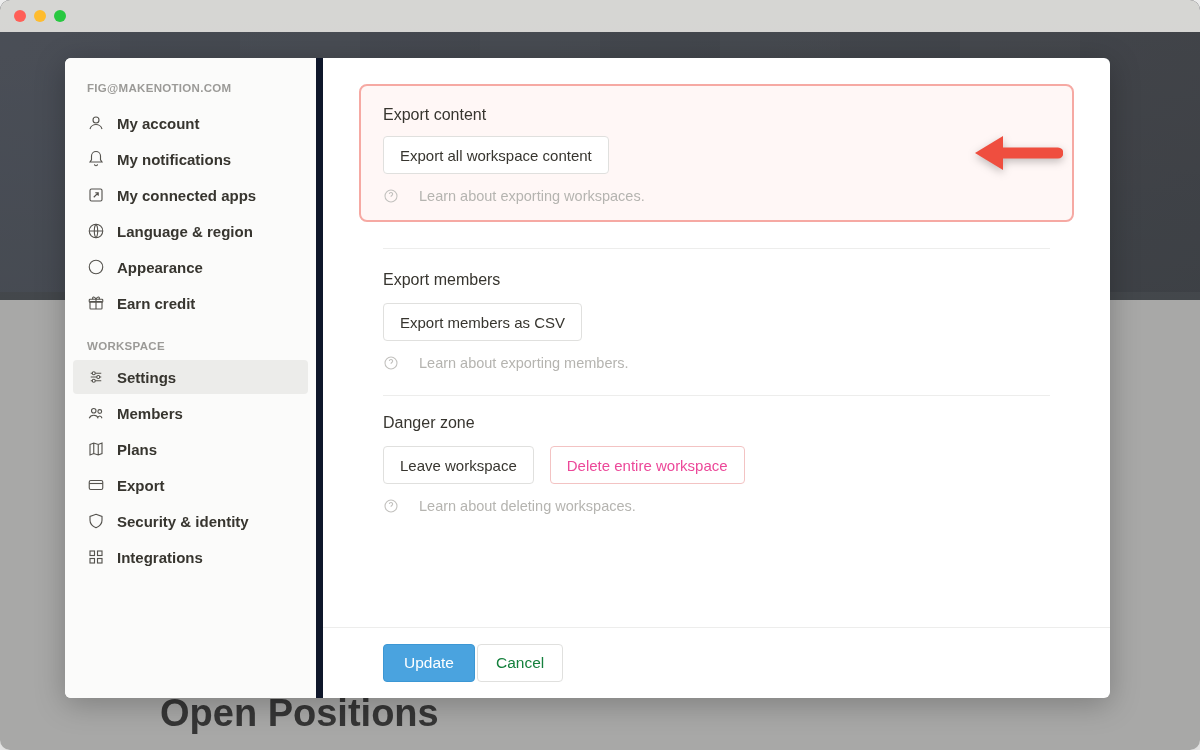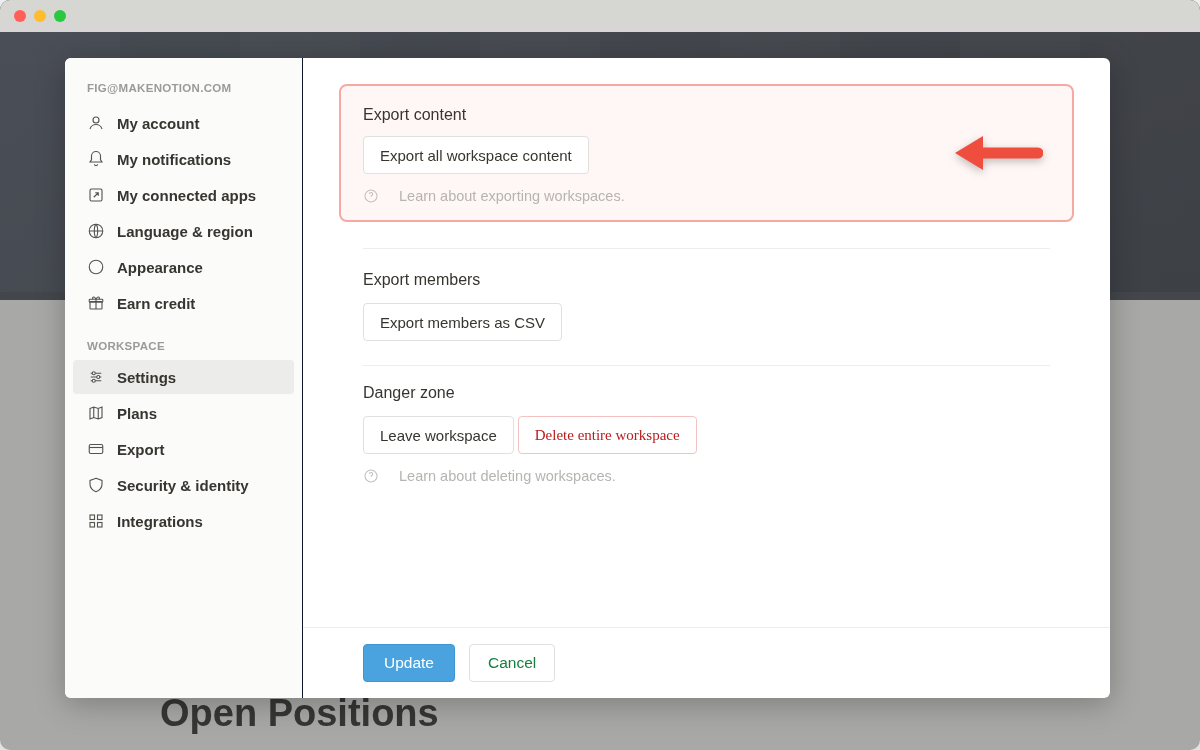--- a/index.html
+++ b/index.html
@@ -70,23 +70,23 @@
     width: 1045px;
     height: 640px;
     background: #fff;
     border-radius: 6px;
     box-shadow: 0 6px 30px rgba(0,0,0,0.25);
     z-index: 5;
     display: flex;
     overflow: hidden;
   }
   .sidebar {
-    width: 238px;
+    width: 258px;
     background: #fbfbfa;
-    border-right: 1px solid #0f172a;
+    border-right: 7px solid #0f172a;
     padding: 18px 8px 10px 8px;
     display: flex;
     flex-direction: column;
     gap: 2px;
   }
   .sidebar-header {
     font-size: 11.5px;
     font-weight: 600;
     letter-spacing: 0.3px;
     color: #9b9a97;
@@ -153,22 +153,22 @@
     align-items: center;
     height: 38px;
     padding: 0 16px;
     border: 1px solid #e0e0de;
     border-radius: 4px;
     background: #fff;
     font-size: 15px;
     color: #37352f;
     cursor: pointer;
   }
-  .btn.danger { color: #b91c1c; border-color: #f3c3c3; font-family: Liberation Serif, serif; }
-  .btn-row { display:flex; gap:4px; }
+  .btn.danger { color: #ec4899; border-color: #f3c3c3; }
+  .btn-row { display:flex; gap:16px; }
   .hint {
     display: flex;
     align-items: center;
     gap: 20px;
     margin-top: 14px;
     font-size: 14.5px;
     color: #b5b4b0;
   }
   .hint svg { width:16px; height:16px; stroke:#c2c1be; fill:none; stroke-width:1.6; }
 
@@ -179,21 +179,21 @@
     padding: 20px 22px 16px 22px;
     margin: -4px -24px 0 -24px;
   }
   .highlight-box .section-title { margin-bottom:12px; }
   .highlight-wrap { border-bottom:1px solid #ededec; padding-bottom:26px; margin-bottom:4px;}
 
   .footer {
     border-top: 1px solid #ededec;
     padding: 16px 60px;
     display: flex;
-    gap: 14px;
+    gap: 2px;
     align-items: center;
   }
   .btn-primary {
     background: #4aa3df;
     color: #fff;
     border: 1px solid #3c97d4;
     height: 38px;
     padding: 0 20px;
     border-radius: 4px;
     font-size: 15.5px;
@@ -306,20 +306,30 @@
           <svg viewBox="0 0 24 24">
               <path d="M5 7h14M5 12h14M5 17h14"></path>
               <circle cx="9" cy="7" r="2" fill="#fff"></circle>
               <circle cx="15" cy="12" r="2" fill="#fff"></circle>
               <circle cx="9" cy="17" r="2" fill="#fff"></circle>
             </svg>
         </span>
         <span>Settings</span>
       </div>
 
+      <div class="nav-item">
+        <span class="nav-icon">
+          <svg viewBox="0 0 24 24">
+              <circle cx="9" cy="9" r="3"></circle>
+              <circle cx="17" cy="10" r="2.5"></circle>
+              <path d="M3 19c1-3 4-4 6-4s5 1 6 4M14 19c.5-2 2-3 3-3s2.5 1 3 3"></path>
+            </svg>
+        </span>
+        <span>Members</span>
+      </div>
 
       <div class="nav-item">
         <span class="nav-icon">
           <svg viewBox="0 0 24 24">
               <path d="M4 6l5-2 6 2 5-2v14l-5 2-6-2-5 2V6zM9 4v14M15 6v14"></path>
             </svg>
         </span>
         <span>Plans</span>
       </div>
 
@@ -368,20 +378,27 @@
                   <path d="M9.5 9a2.5 2.5 0 015 .5c0 1.5-2.5 2-2.5 3.5M12 17h.01"></path>
                 </svg>
               <span>Learn about exporting workspaces.</span>
             </div>
           </div>
         </div>
 
         <div class="section">
           <div class="section-title">Export members</div>
           <button class="btn">Export members as CSV</button>
+          <div class="hint">
+            <svg viewBox="0 0 24 24">
+                <circle cx="12" cy="12" r="9"></circle>
+                <path d="M9.5 9a2.5 2.5 0 015 .5c0 1.5-2.5 2-2.5 3.5M12 17h.01"></path>
+              </svg>
+            <span>Learn about exporting members.</span>
+          </div>
         </div>
 
         <div class="section">
           <div class="section-title">Danger zone</div>
           <div class="btn-row">
             <button class="btn">Leave workspace</button>
             <button class="btn danger">Delete entire workspace</button>
           </div>
           <div class="hint">
             <svg viewBox="0 0 24 24">

